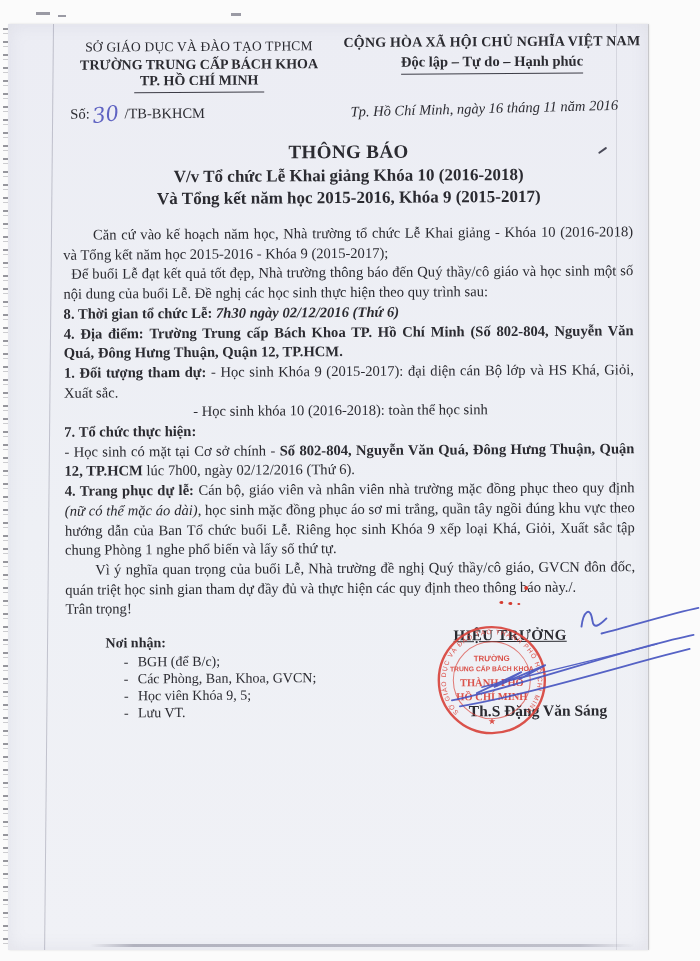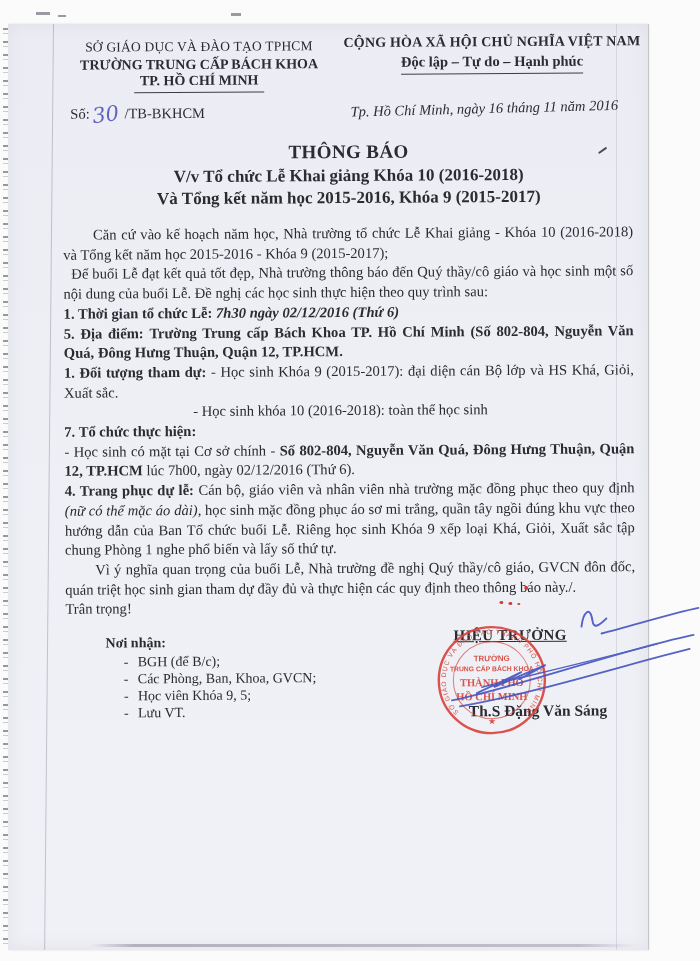--- a/index.html
+++ b/index.html
@@ -105,22 +105,22 @@
 
     <div class="title-block">
       <div class="t1">THÔNG BÁO</div>
       <div class="t2">V/v Tổ chức Lễ Khai giảng Khóa 10 (2016-2018)</div>
       <div class="t3">Và Tổng kết năm học 2015-2016, Khóa 9 (2015-2017)</div>
     </div>
 
     <div class="doc-body">
       <p class="ind30">Căn cứ vào kế hoạch năm học, Nhà trường tổ chức Lễ Khai giảng - Khóa 10 (2016-2018) và Tổng kết năm học 2015-2016 - Khóa 9 (2015-2017);</p>
       <p class="ind8">Để buổi Lễ đạt kết quả tốt đẹp, Nhà trường thông báo đến Quý thầy/cô giáo và học sinh một số nội dung của buổi Lễ. Đề nghị các học sinh thực hiện theo quy trình sau:</p>
-      <p><b>1. Thời gian tổ chức Lễ:</b> <b class="it">7h30 ngày 02/12/2016 (Thứ 6)</b></p>
-      <p><b>5. Địa điểm:</b> <b>Trường Trung cấp Bách Khoa TP. Hồ Chí Minh (Số 802-804, Nguyễn Văn Quá, Đông Hưng Thuận, Quận 12, TP.HCM.</b></p>
+      <p><b>8. Thời gian tổ chức Lễ:</b> <b class="it">7h30 ngày 02/12/2016 (Thứ 6)</b></p>
+      <p><b>4. Địa điểm:</b> <b>Trường Trung cấp Bách Khoa TP. Hồ Chí Minh (Số 802-804, Nguyễn Văn Quá, Đông Hưng Thuận, Quận 12, TP.HCM.</b></p>
       <p><b>1. Đối tượng tham dự:</b> <span>- Học sinh Khóa 9 (2015-2017): đại diện cán Bộ lớp và HS Khá, Giỏi, Xuất sắc.</span></p>
       <p class="sub-line">- Học sinh khóa 10 (2016-2018): toàn thể học sinh</p>
       <p class="mt3"><b>7. Tổ chức thực hiện:</b></p>
       <p><span>- Học sinh có mặt tại Cơ sở chính -</span> <b>Số 802-804, Nguyễn Văn Quá, Đông Hưng Thuận, Quận 12, TP.HCM</b> <span>lúc 7h00, ngày 02/12/2016 (Thứ 6).</span></p>
       <p><b>4. Trang phục dự lễ:</b> <span>Cán bộ, giáo viên và nhân viên nhà trường mặc đồng phục theo quy định</span> <span class="it">(nữ có thể mặc áo dài)</span><span>, học sinh mặc đồng phục áo sơ mi trắng, quần tây ngồi đúng khu vực theo hướng dẫn của Ban Tổ chức buổi Lễ. Riêng học sinh Khóa 9 xếp loại Khá, Giỏi, Xuất sắc tập chung Phòng 1 nghe phổ biến và lấy số thứ tự.</span></p>
       <p class="ind30">Vì ý nghĩa quan trọng của buổi Lễ, Nhà trường đề nghị Quý thầy/cô giáo, GVCN đôn đốc, quán triệt học sinh gian tham dự đầy đủ và thực hiện các quy định theo thông báo này./.</p>
       <p class="regards">Trân trọng!</p>
     </div>
 
     <div class="recipients">

